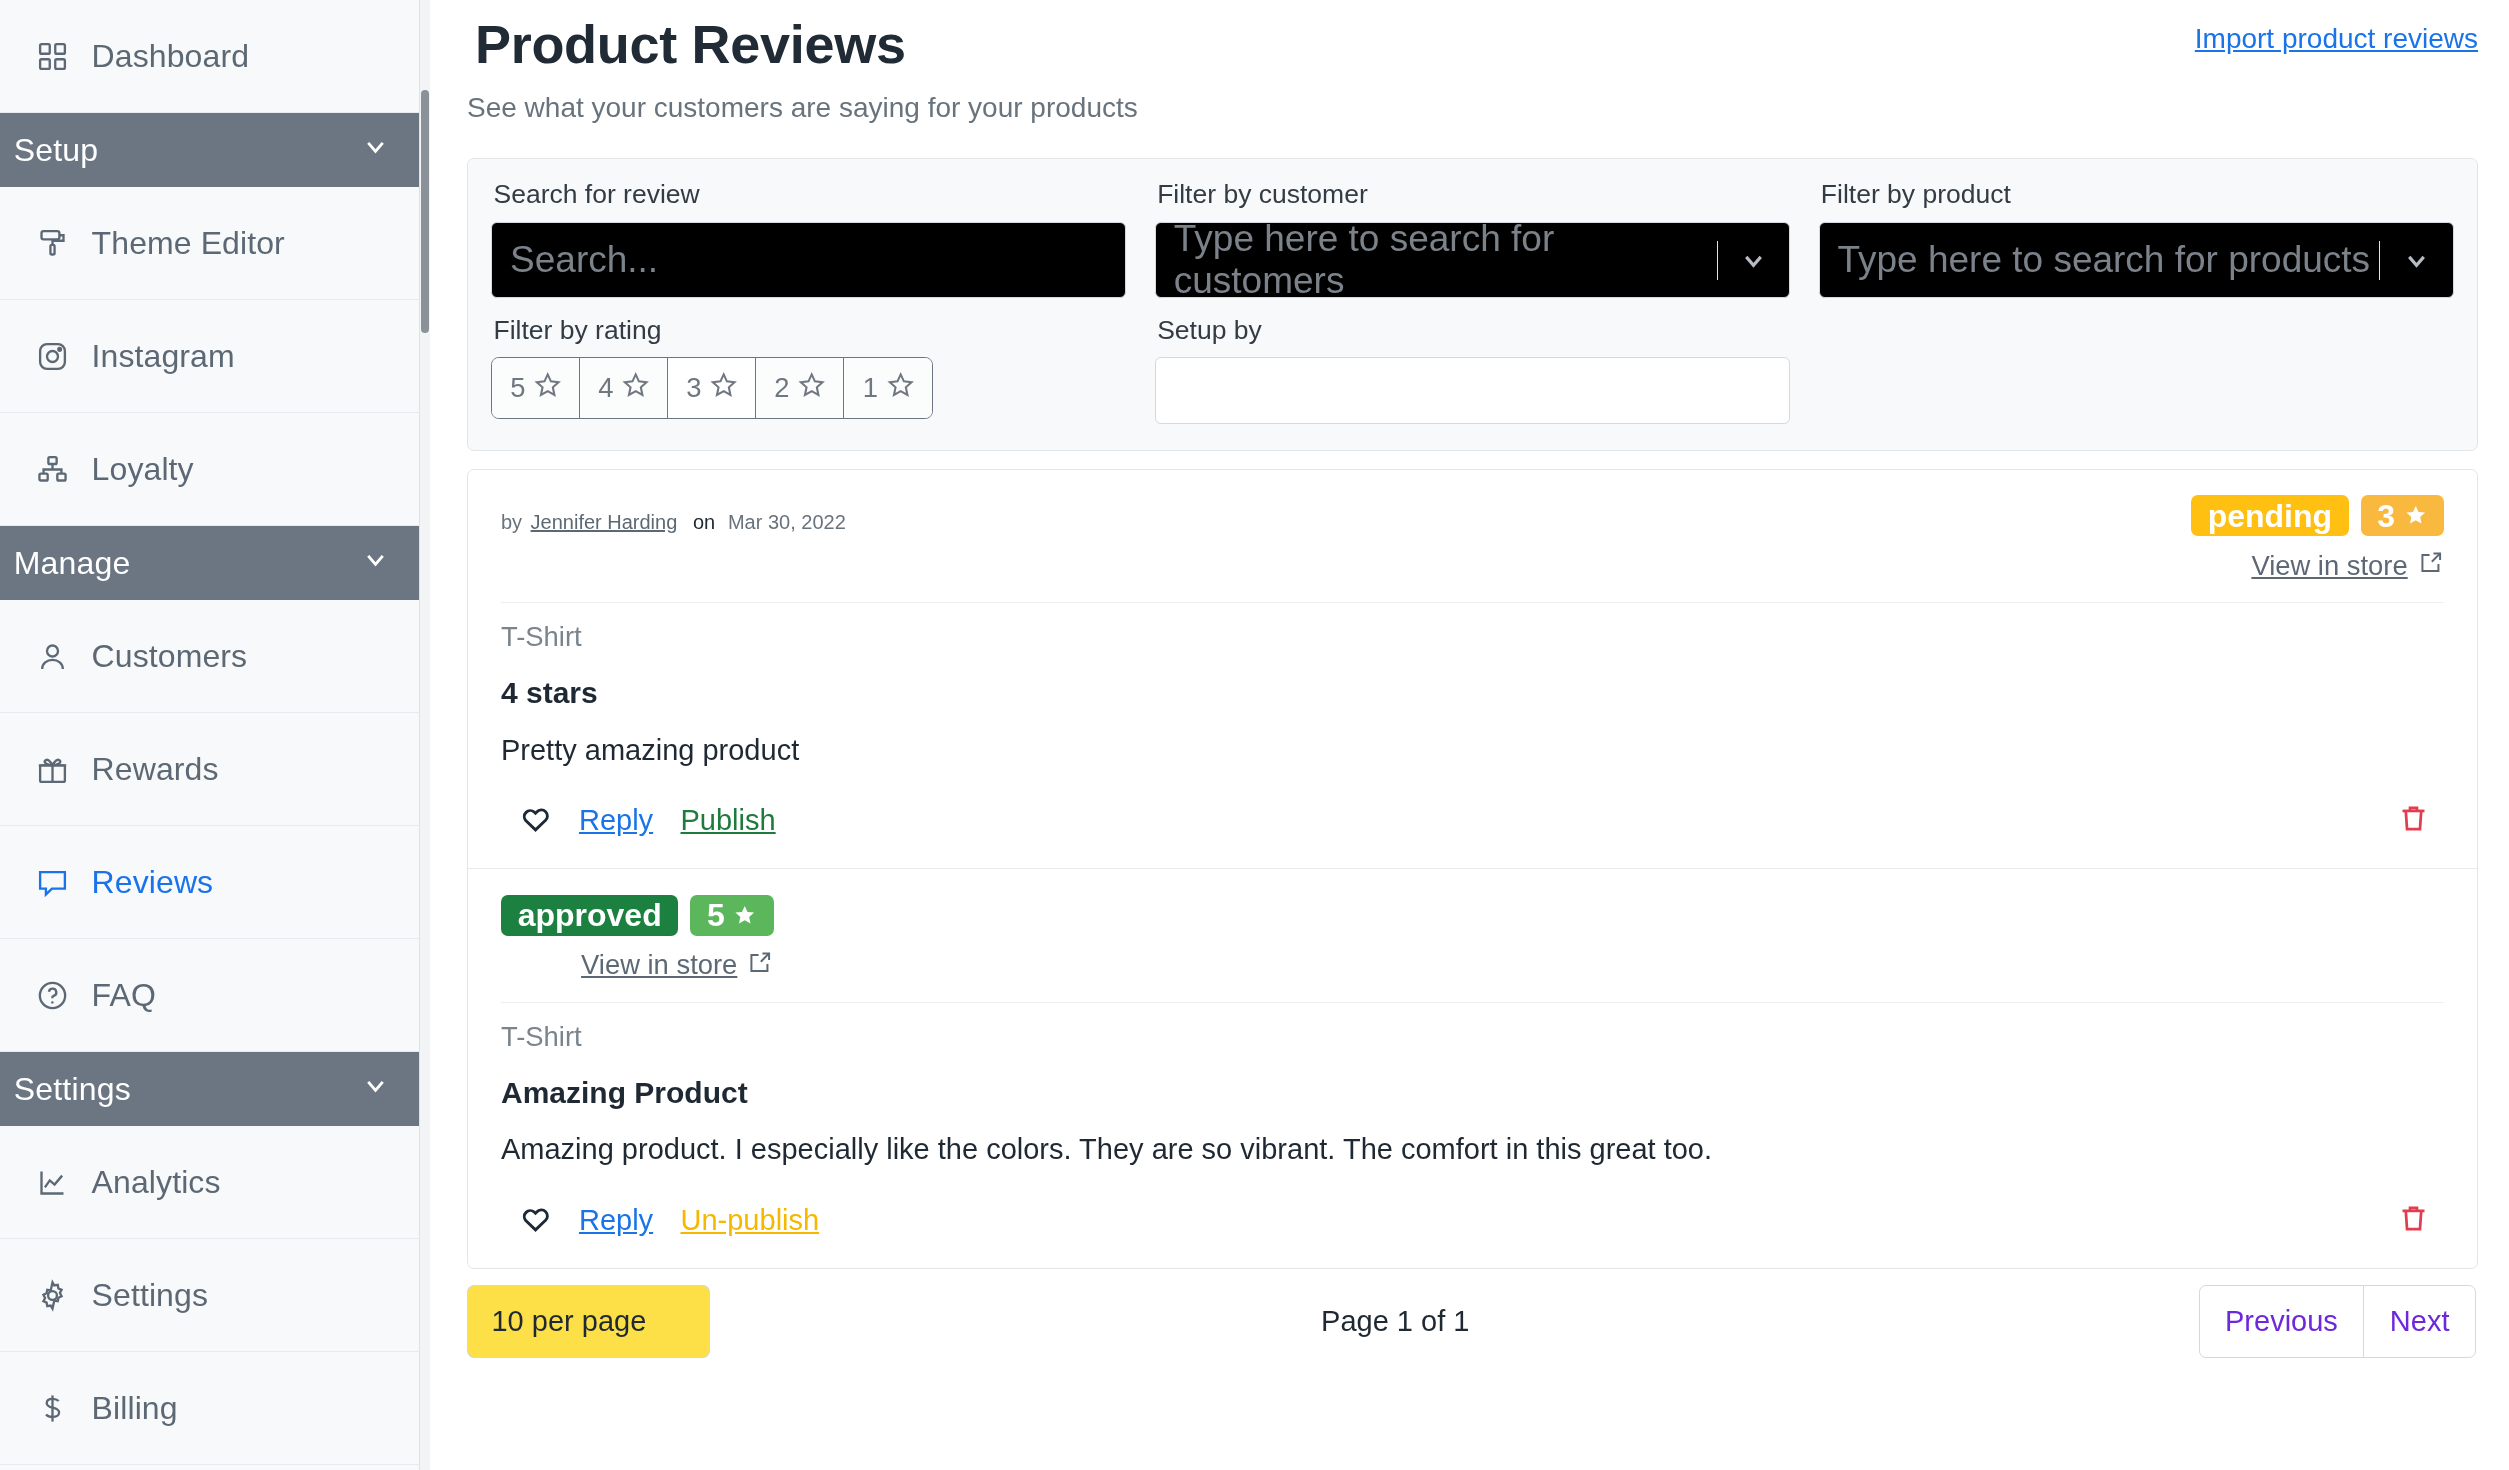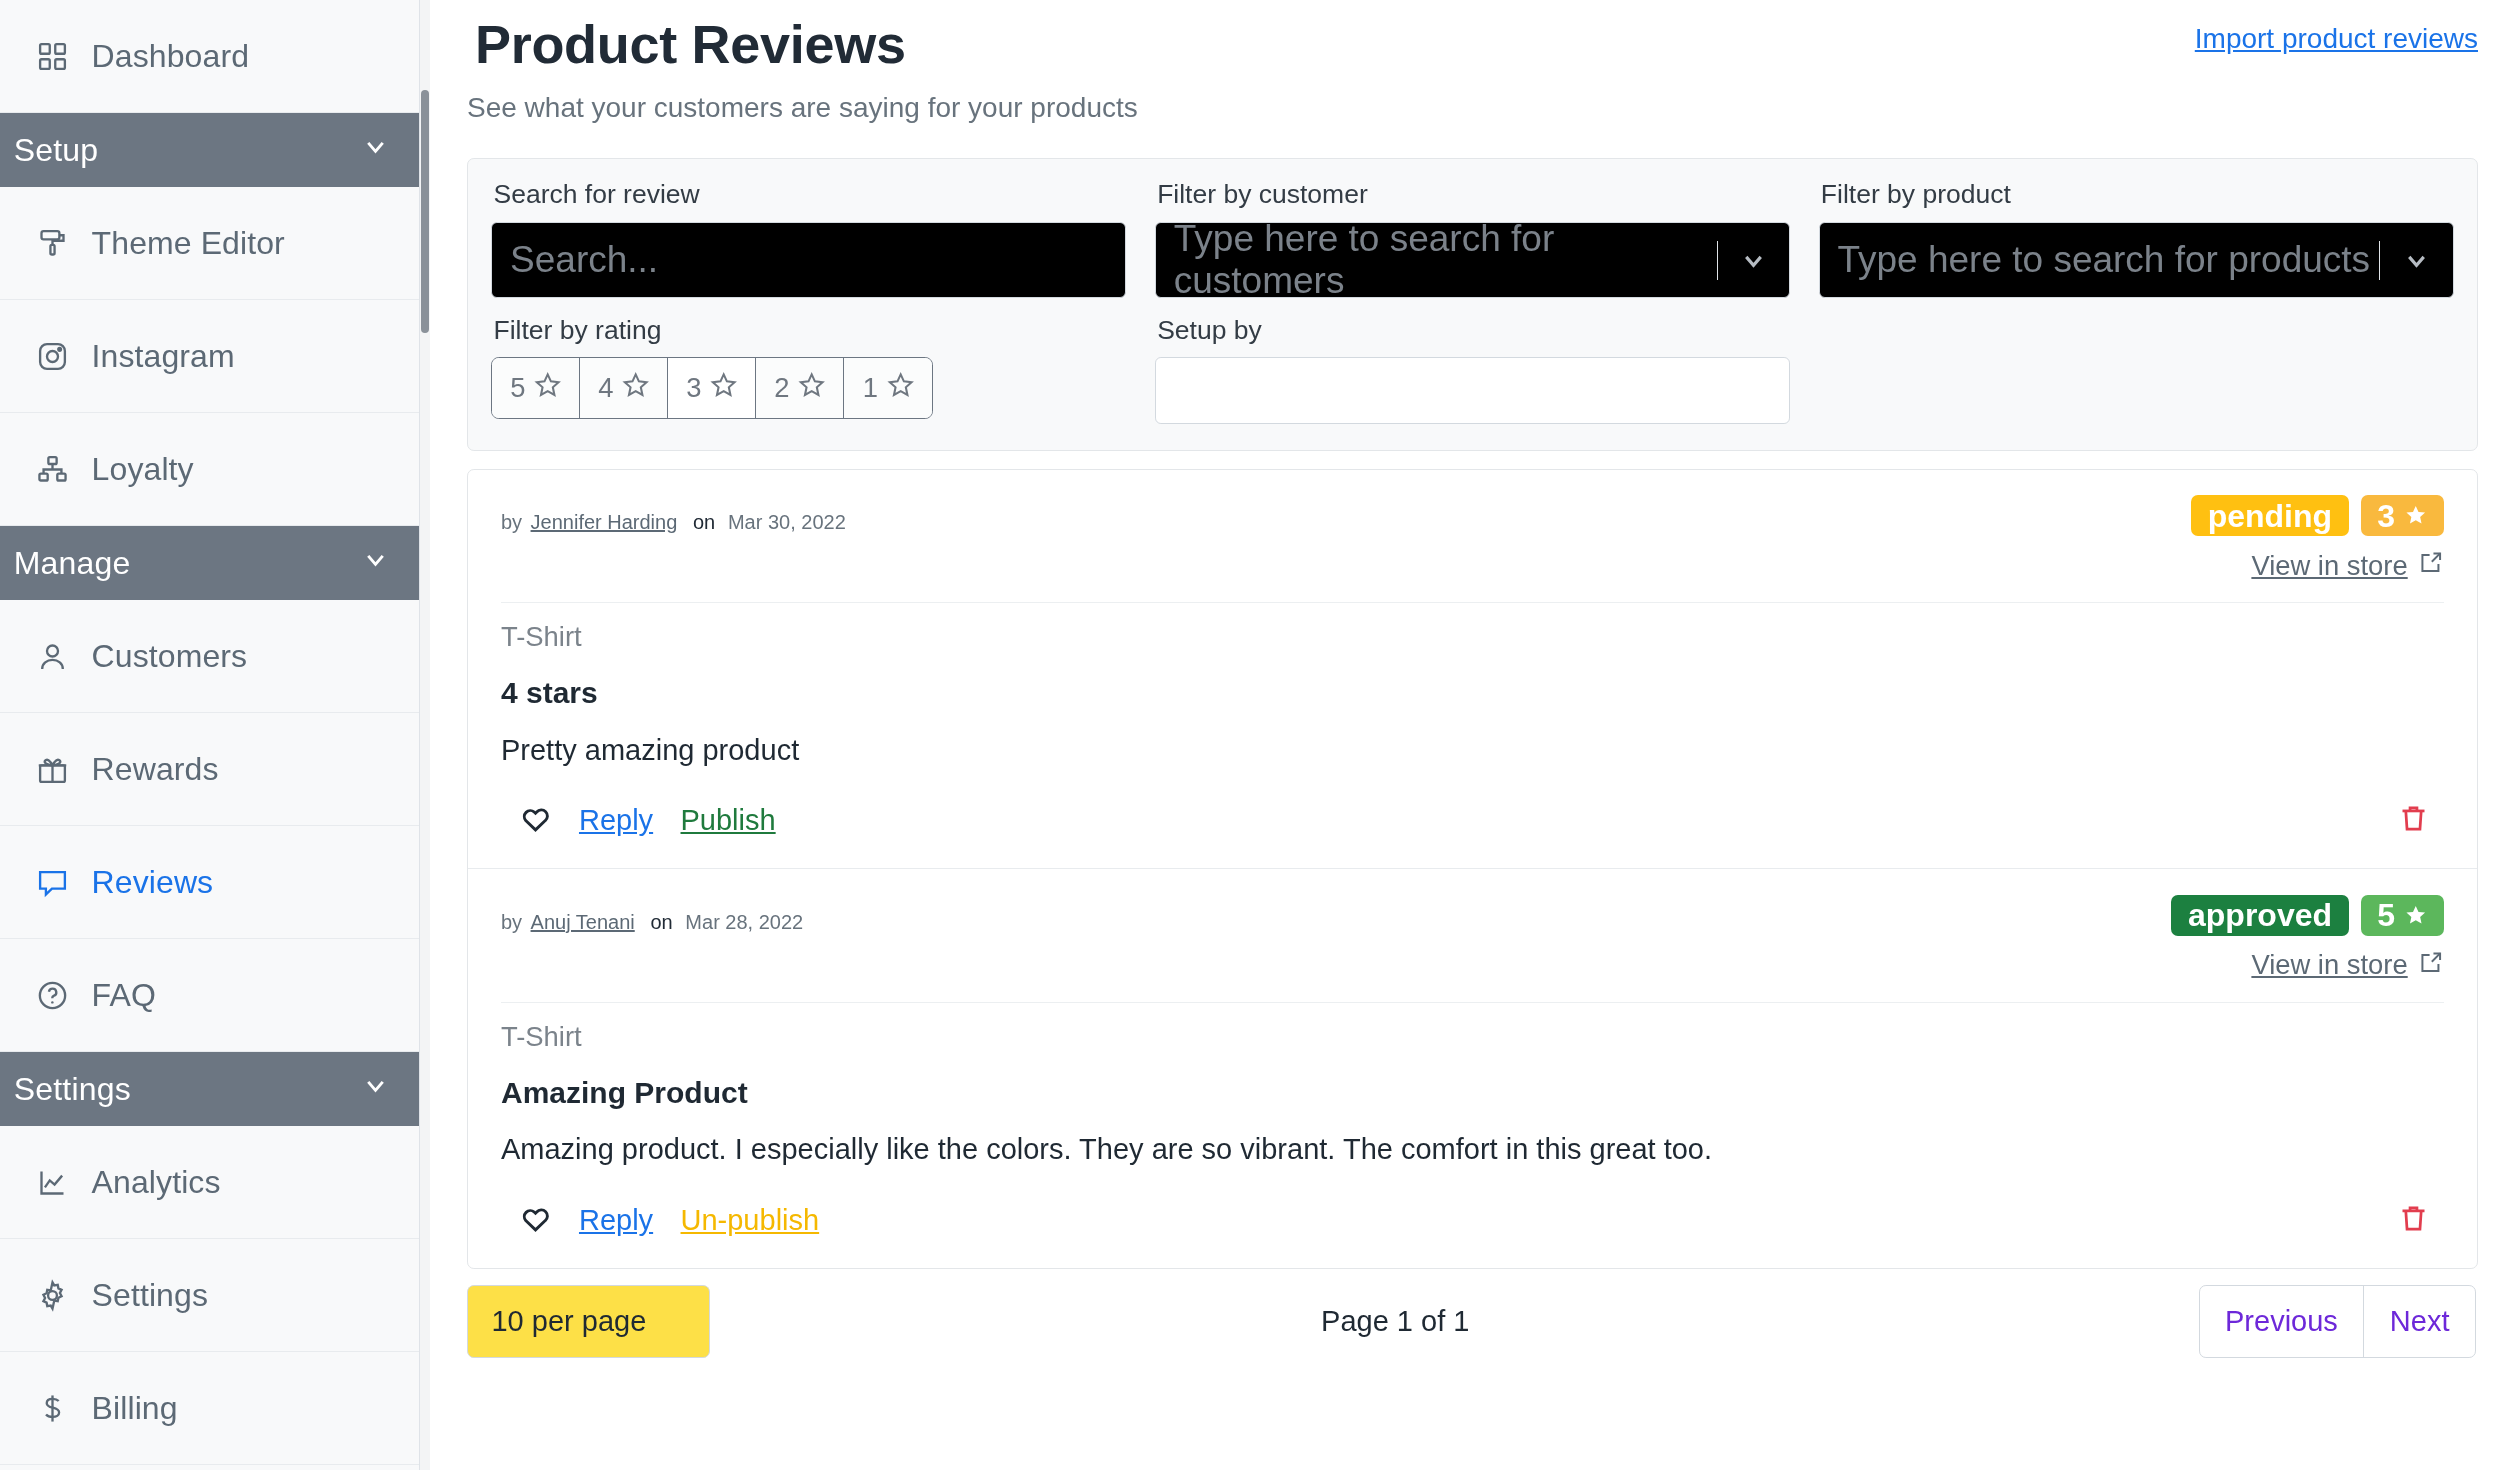--- a/index.html
+++ b/index.html
@@ -613,21 +613,20 @@
             </div>
             <span class="trash"><span><svg width="33" height="33" viewBox="0 0 24 24">
                   <path d="M4 6.5h16"></path>
                   <path d="M9.5 6.5V4.2h5v2.3"></path>
                   <path d="M6.4 6.5l.9 13.3h9.4l.9-13.3"></path>
                 </svg></span></span>
           </div>
         </article>
         <article class="review">
           <div class="review-top">
-            <div class="byline"><span>by</span> <a href="#" class="author">Anuj Tenani</a><span class="on">on</span><span class="date">Mar 28, 2022</span></div>
             <div class="meta-right">
               <div class="badges">
                 <span class="badge" style="background:#1c8040">approved</span>
                 <span class="badge" style="background:#5cb75c">
                   <span>5</span>
                   <span><svg width="23.5" height="23.5" viewBox="0 0 24 24">
                       <polygon points="12 3 14.8 9.1 21.5 9.8 16.5 14.3 17.9 21 12 17.6 6.1 21 7.5 14.3 2.5 9.8 9.2 9.1"></polygon>
                     </svg></span>
                 </span>
               </div>

